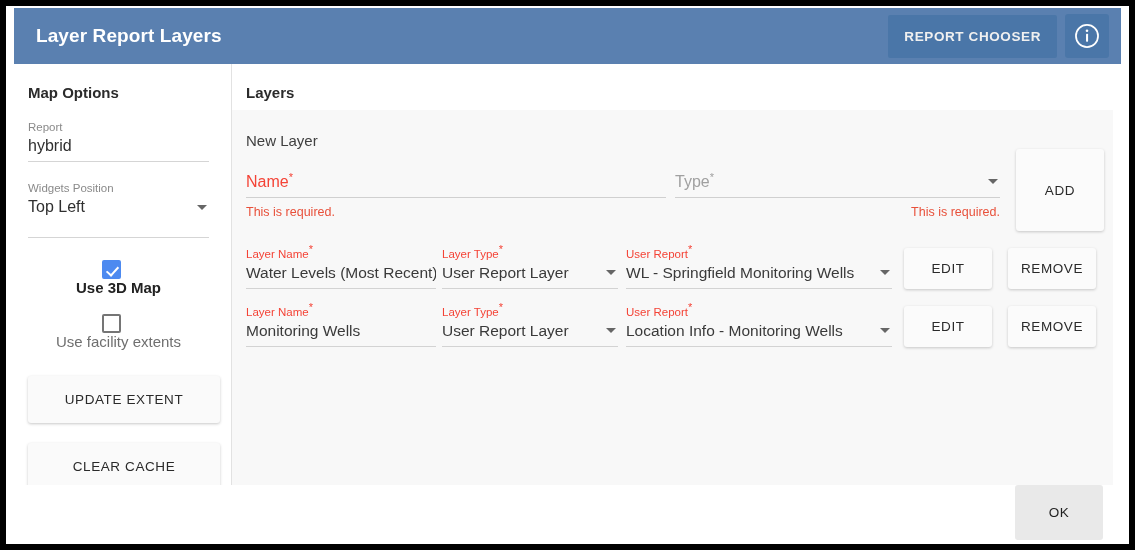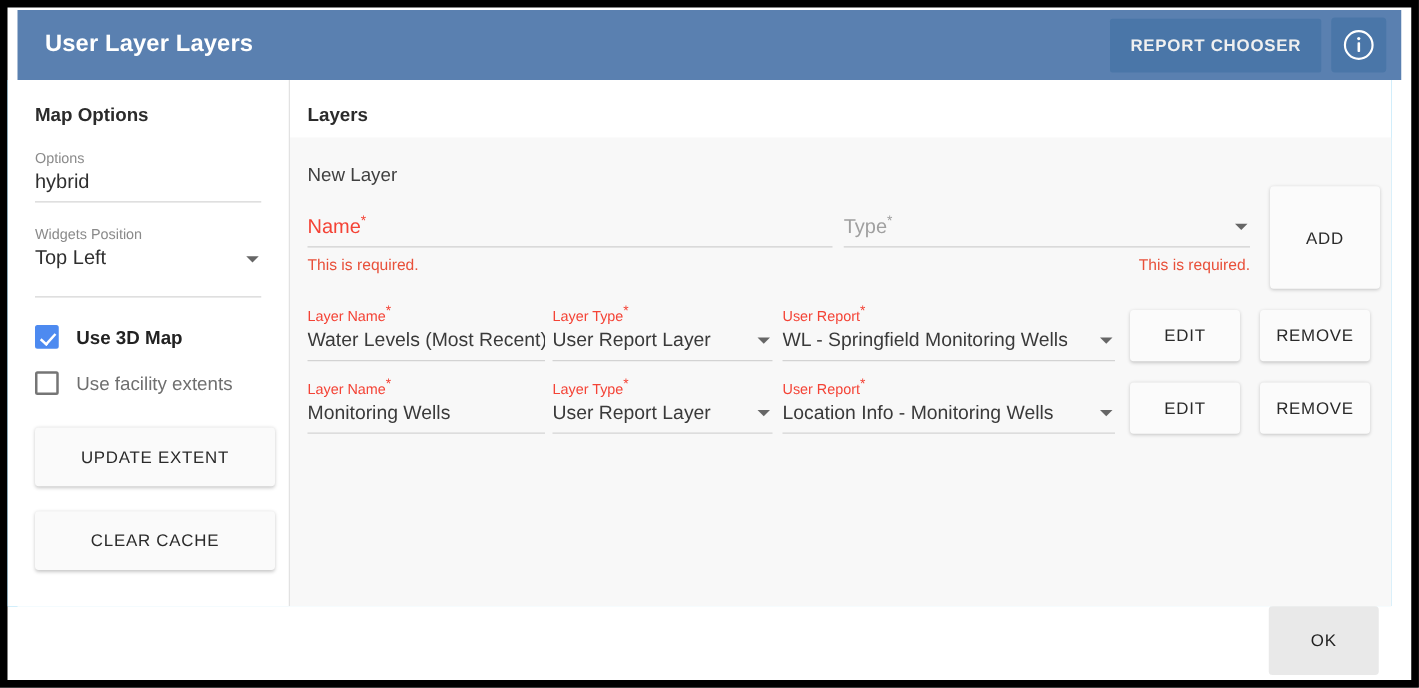--- a/index.html
+++ b/index.html
@@ -104,24 +104,25 @@
   .underline-field.basemap { padding-bottom: 6px; }
   .caret {
     width: 0; height: 0;
     border-left: 5px solid transparent;
     border-right: 5px solid transparent;
     border-top: 5px solid #666666;
     margin-right: 2px;
   }
   .checkrow {
     display: flex;
-    align-items: flex-end;
+    align-items: center;
     padding: 0 22px;
     margin-top: 22px;
     cursor: pointer;
+    flex-direction: column;
   }
   .checkrow.second { margin-top: 18px; }
   .cbox {
     width: 19px; height: 19px;
     border: 2px solid #757575;
     border-radius: 2px;
     margin-right: 14px;
     flex: none;
   }
   .cbox.checked {
@@ -301,42 +302,42 @@
     cursor: pointer;
     font-family: "Liberation Sans", sans-serif;
   }
 </style>
 </head>
 <body>
 
 <div class="page">
 
   <div class="header">
-    <div class="header-title">User Layer Layers</div>
+    <div class="header-title">Layer Report Layers</div>
     <div class="header-actions">
       <button class="report-chooser-btn">REPORT CHOOSER</button>
       <button class="info-btn">
         <span>
           <svg width="26" height="26" viewBox="0 0 24 24">
             <circle cx="12" cy="12" r="10.2" fill="none" stroke="#ffffff" stroke-width="1.6"></circle>
             <circle cx="12" cy="7.2" r="1.2" fill="#ffffff"></circle>
             <rect x="11.1" y="10" width="1.9" height="7.2" rx="0.6" fill="#ffffff"></rect>
           </svg>
         </span>
       </button>
     </div>
   </div>
 
   <div class="body-wrap">
 
     <div class="sidebar">
       <div class="sidebar-title">Map Options</div>
 
       <div class="field-group">
-        <div class="field-label">Options</div>
+        <div class="field-label">Report</div>
         <div class="underline-field basemap">
           <span>hybrid</span>
         </div>
       </div>
 
       <div class="field-group">
         <div class="field-label">Widgets Position</div>
         <div class="underline-field">
           <span>Top Left</span>
           <span class="caret"></span>

